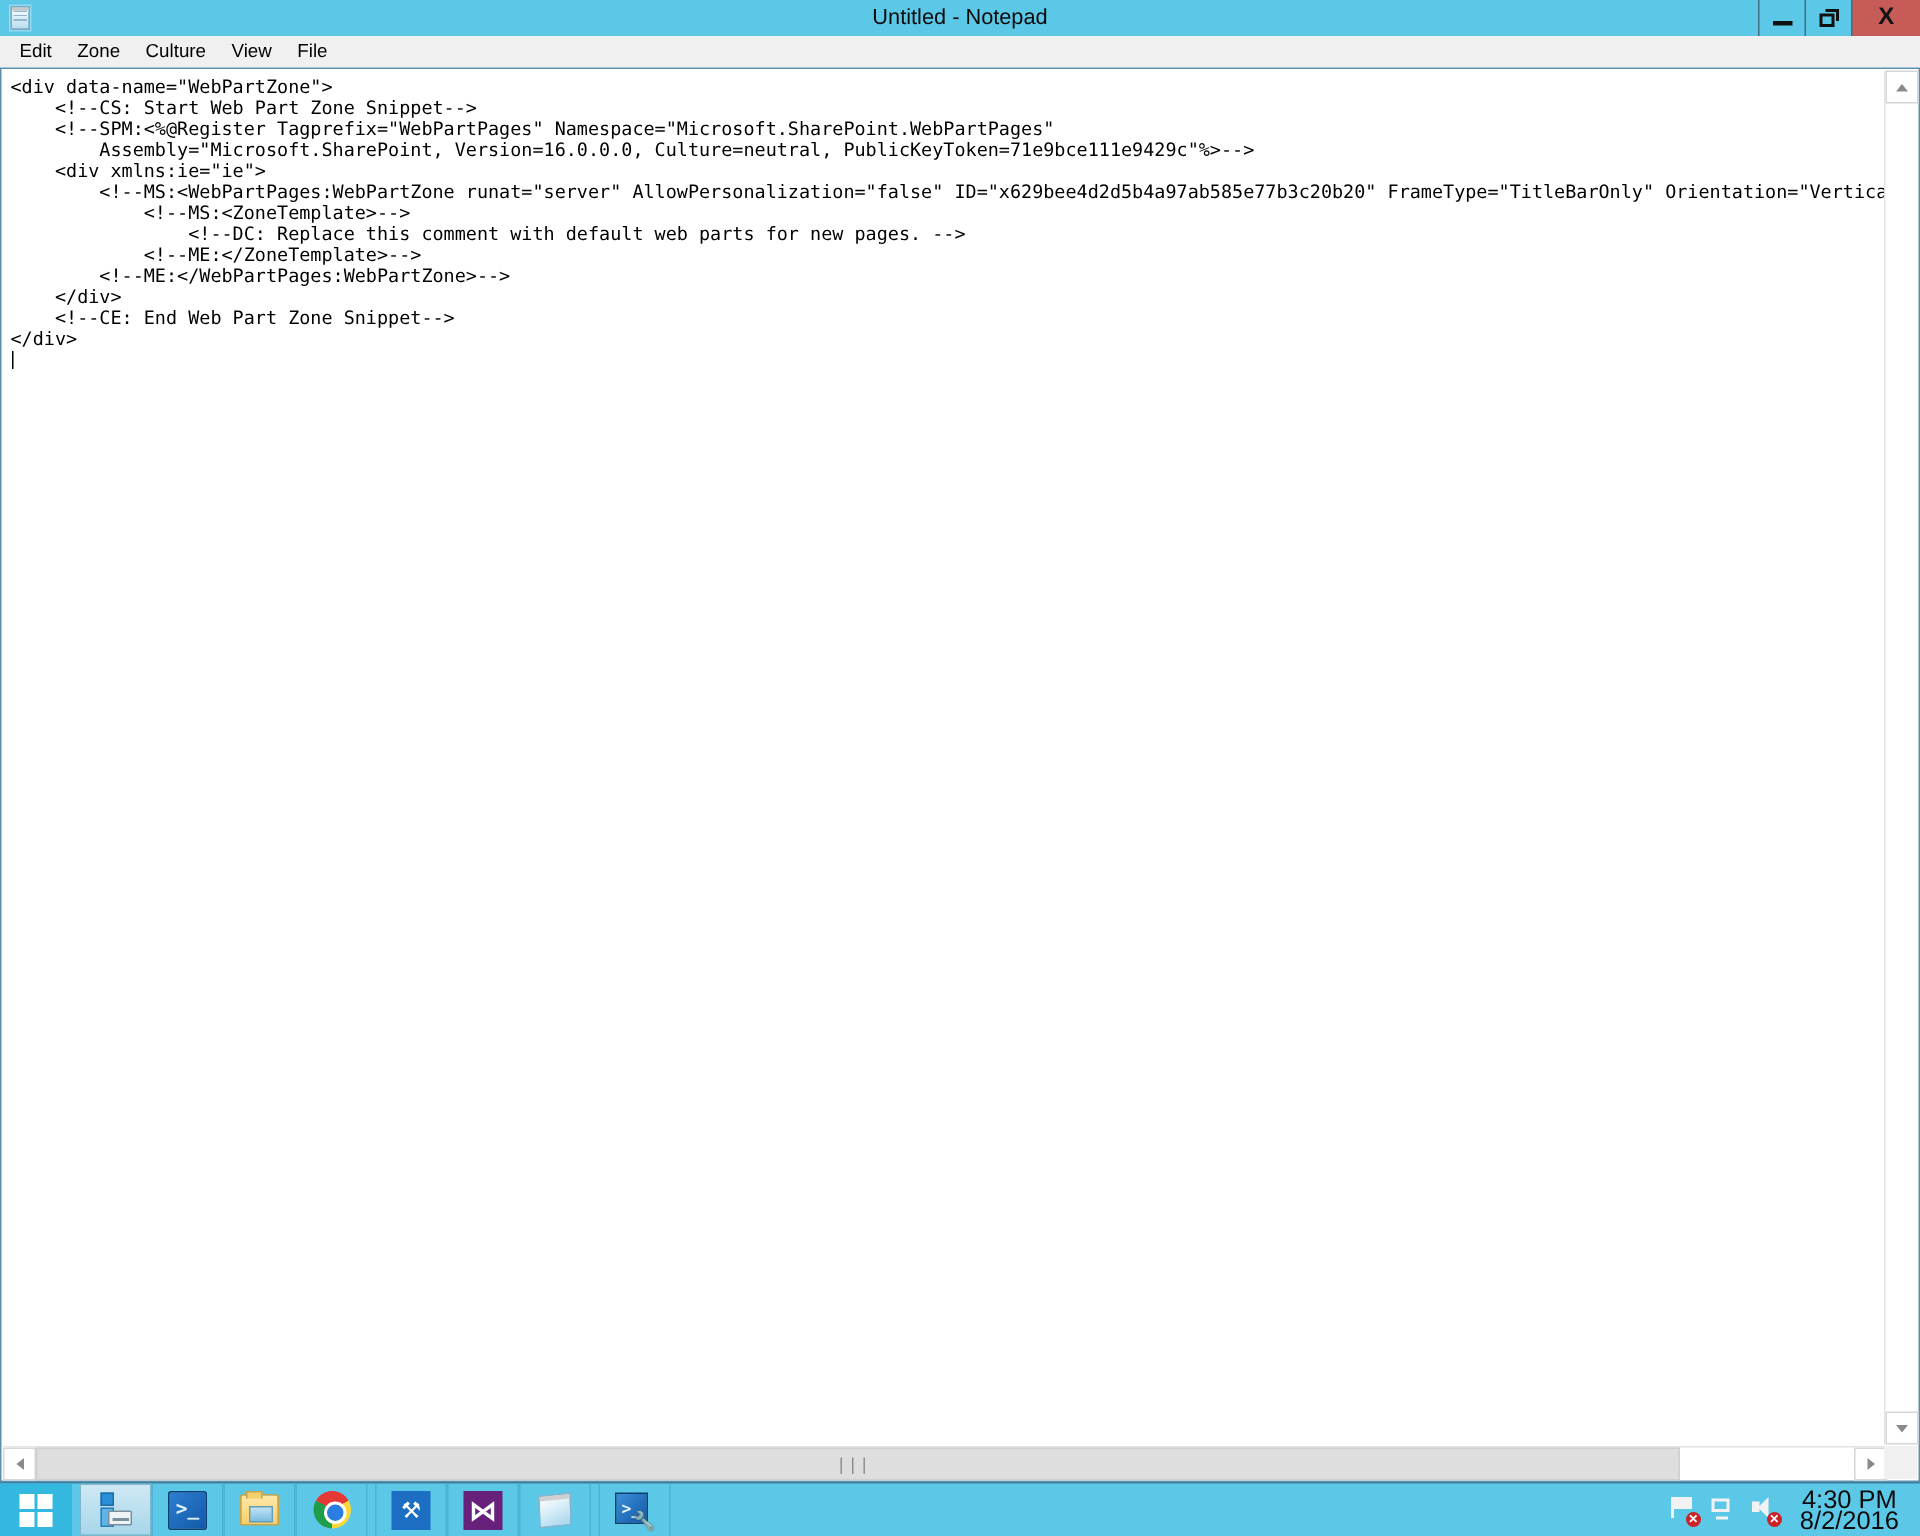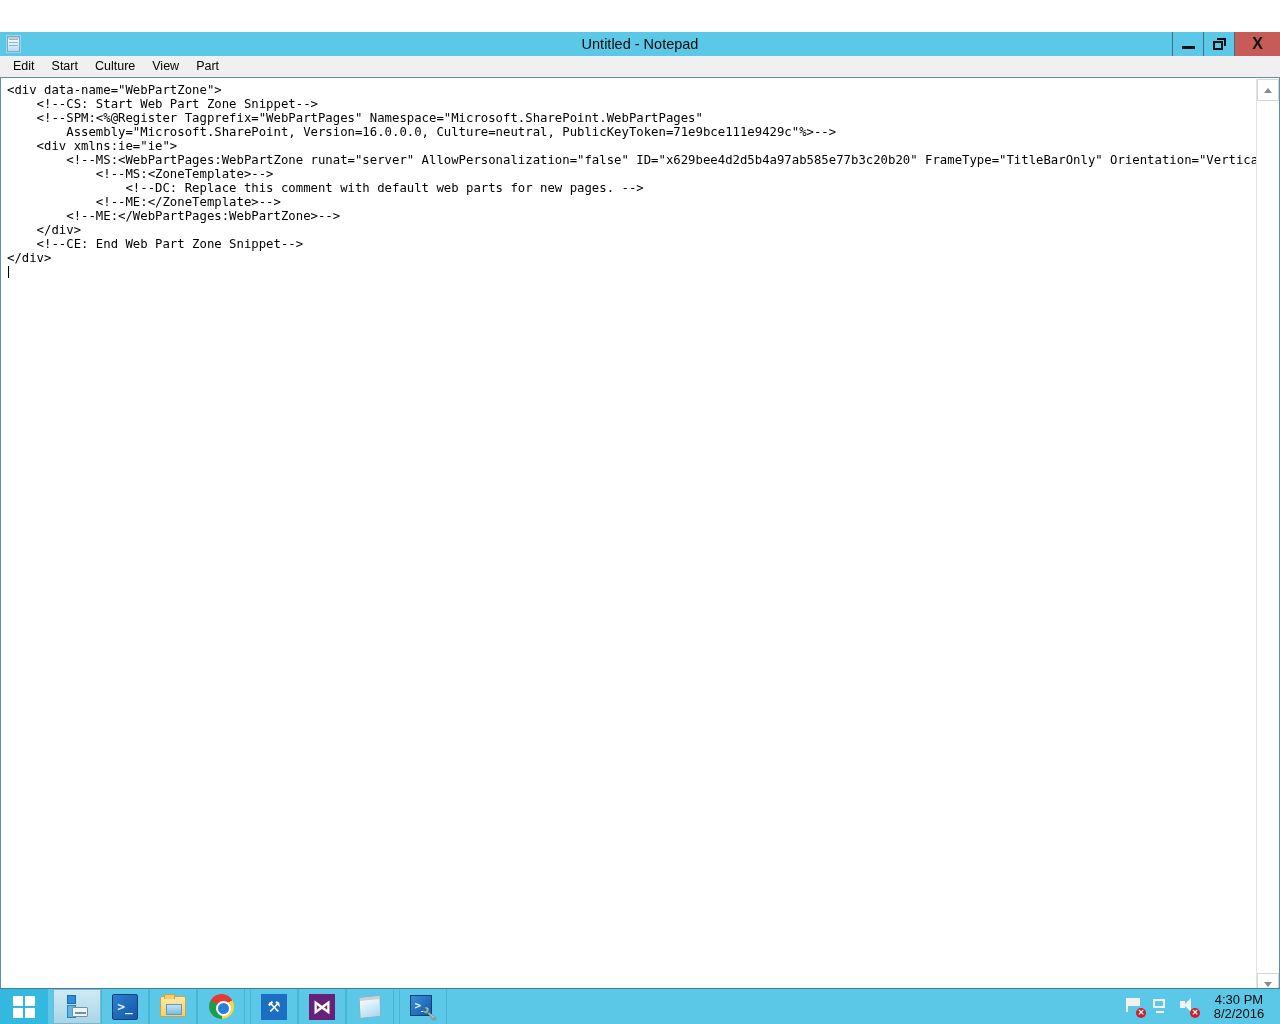--- a/index.html
+++ b/index.html
@@ -19,21 +19,20 @@
 
   
   .window {
     position: absolute;
     left: 0; top: 0;
     width: 1280px;
     height: 988px;
     background: #f0f0f0;
     display: flex;
     flex-direction: column;
-    margin-top: 32px;
   }
 
   
   .titlebar {
     height: 24px;
     background: #5cc8e8;
     display: flex;
     align-items: stretch;
     position: relative;
     flex: 0 0 24px;
@@ -287,21 +286,21 @@
   .badge-x {
     position: absolute; right: -2px; bottom: -2px;
     width: 10px; height: 10px; border-radius: 50%;
     background: #cc2127; color: #fff;
     font-size: 8px; line-height: 10px; text-align: center;
     font-family: "Liberation Sans", sans-serif; font-weight: bold;
   }
   .clock {
     text-align: center;
     color: #0b0b0b;
-    font-size: 13px;
+    font-size: 17px;
     line-height: 14px;
     padding: 0 8px 0 4px;
     min-width: 66px;
   }
   .chrome {
     width: 25px; height: 25px; border-radius: 50%;
     background:
       conic-gradient(from -60deg,
         #e53935 0deg 120deg,
         #fdd835 120deg 240deg,
@@ -437,24 +436,24 @@
           </div>
         </div>
         <div class="win-btn close">
           <span class="glyph-close">X</span>
         </div>
       </div>
     </div>
 
     <div class="menubar">
       <div class="menu-item">Edit</div>
-      <div class="menu-item">Start</div>
+      <div class="menu-item">Zone</div>
       <div class="menu-item">Culture</div>
       <div class="menu-item">View</div>
-      <div class="menu-item">Part</div>
+      <div class="menu-item">File</div>
     </div>
 
     <div class="client">
       <div class="edit-frame">
 
         <div class="edit-area">
           <pre class="code"><span id="code-text">&lt;div data-name="WebPartZone"&gt;
     &lt;!--CS: Start Web Part Zone Snippet--&gt;
     &lt;!--SPM:&lt;%@Register Tagprefix="WebPartPages" Namespace="Microsoft.SharePoint.WebPartPages"
         Assembly="Microsoft.SharePoint, Version=16.0.0.0, Culture=neutral, PublicKeyToken=71e9bce111e9429c"%&gt;--&gt;

